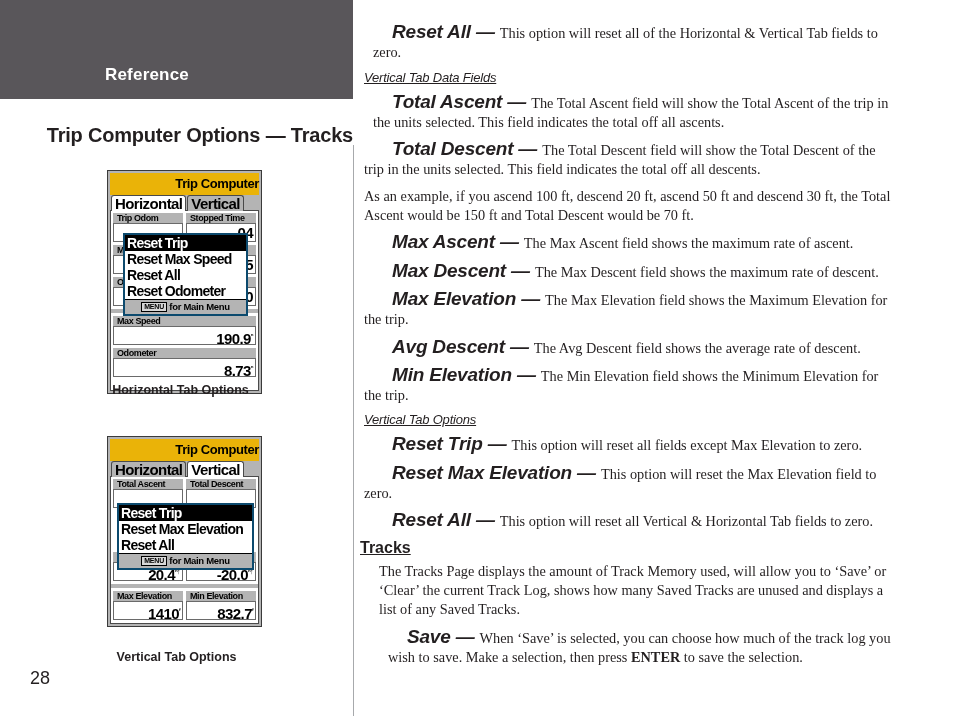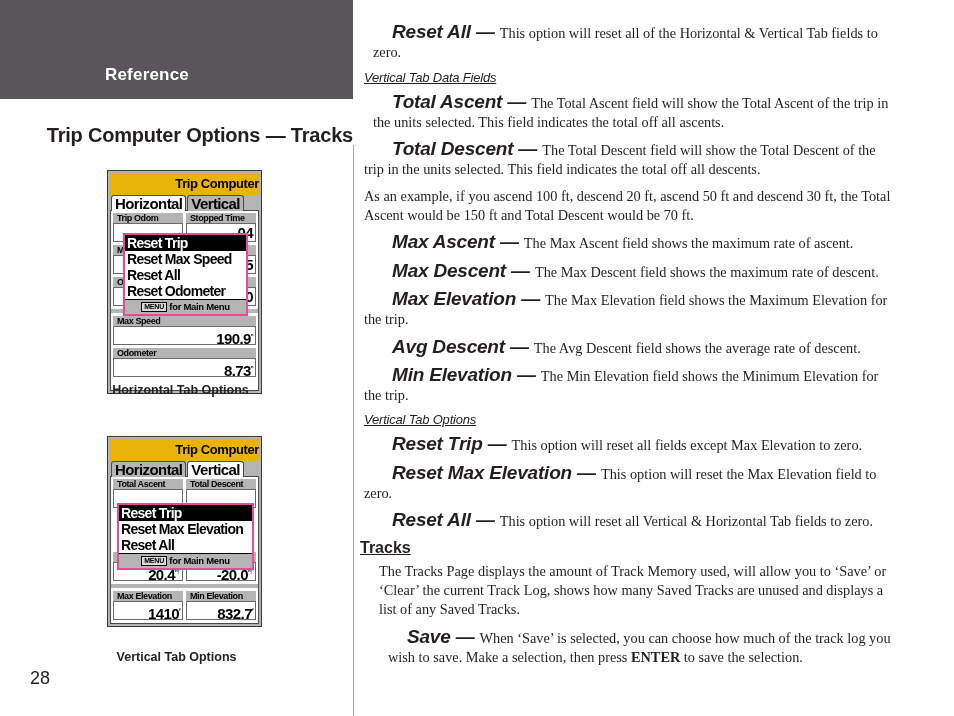--- a/index.html
+++ b/index.html
@@ -134,21 +134,21 @@
     overflow:hidden;
   }
   .dev-value sup { font-size:7px; font-weight:bold; vertical-align:super; }
   .dev-sep { height:4px; background:#b4b4b4; margin:1px -2px 3px -2px; }
 
   
   .dev-popup {
     position:absolute;
     left:12px; top:22px; right:10px;
     background:#ffffff;
-    border:2px solid #ec4899;
+    border:2px solid #0c4a6e;
     z-index:5;
   }
   .popup-item {
     font-weight:bold;
     font-size:14px;
     letter-spacing:-.7px;
     line-height:16px;
     padding:0 2px;
     white-space:nowrap;
   }

